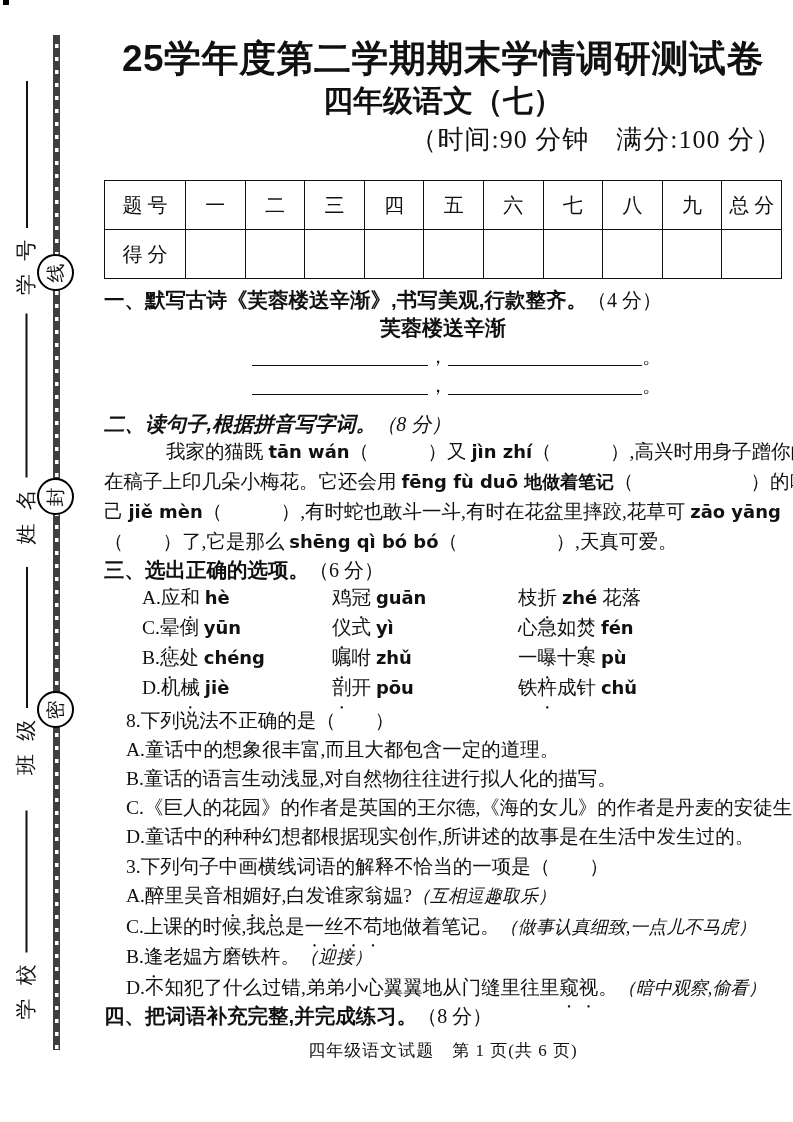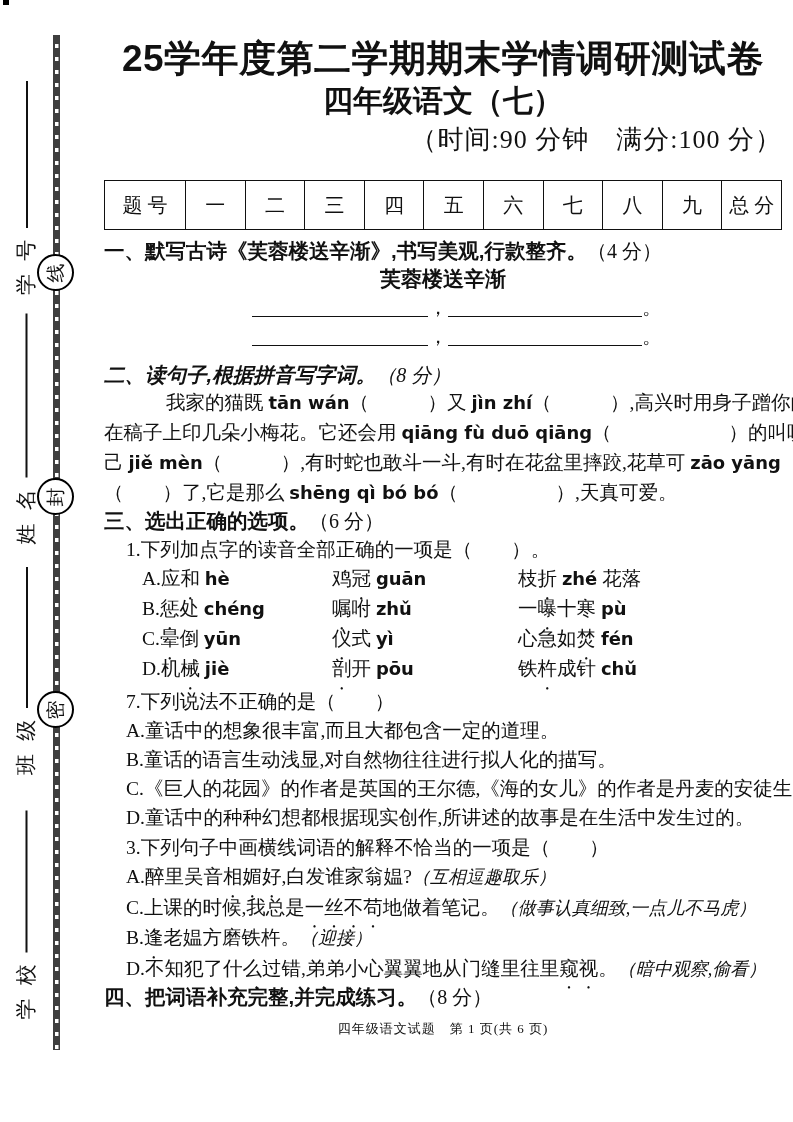--- a/index.html
+++ b/index.html
@@ -58,21 +58,21 @@
   .pline.indent{text-indent:62px;}
   .stem{margin-left:22px;line-height:28px;margin-top:2px;white-space:nowrap;}
   .opt-grid{margin-left:38px;}
   .opt-row{display:flex;line-height:30px;white-space:nowrap;}
   .opt-row .c1{width:190px;} .opt-row .c2{width:186px;} .opt-row .c3{flex:1;}
   .opt-list{margin-left:22px;}
   .opt-line{line-height:29px;white-space:nowrap;}
   .hint{font-size:18px;font-style:italic;}
   .items-row{margin-left:25px;margin-top:6px;display:flex;line-height:28px;white-space:nowrap;}
   .items-row .i1{width:215px;} .items-row .i2{width:237px;} .items-row .i3{flex:1;}
-  .footer{margin-top:10px;text-align:center;font-size:13px;letter-spacing:1px;}
+  .footer{margin-top:10px;text-align:center;font-size:17px;letter-spacing:1px;}
   
   .edot{position:relative;display:inline-block;}
   .edot::after{content:"•";position:absolute;left:50%;transform:translateX(-50%);bottom:-10px;font-size:10px;line-height:1;}
   .eul{border-bottom:1.6px solid #111;padding-bottom:1px;}
   .lat{font-family:"DejaVu Sans","Liberation Sans",sans-serif;font-size:0.92em;font-weight:bold;}
 </style>
 </head>
 <body>
 
 <div class="corner-mark"></div>
@@ -120,20 +120,33 @@
         <td>二</td>
         <td>三</td>
         <td>四</td>
         <td>五</td>
         <td>六</td>
         <td>七</td>
         <td>八</td>
         <td>九</td>
         <td>总 分</td>
       </tr>
+      <tr>
+        <td class="wide">得 分</td>
+        <td></td>
+        <td></td>
+        <td></td>
+        <td></td>
+        <td></td>
+        <td></td>
+        <td></td>
+        <td></td>
+        <td></td>
+        <td></td>
+      </tr>
     </tbody>
   </table>
 
   <div class="sec-head">
     <span class="h">一、默写古诗《芙蓉楼送辛渐》,书写美观,行款整齐。</span><span class="pts">（4 分）</span>
   </div>
   <div class="poem-title">芙蓉楼送辛渐</div>
   <div class="ans-row">
     <span class="ans-line al-1"></span>
       <span>，</span>
@@ -145,54 +158,53 @@
       <span>，</span>
       <span class="ans-line al-2"></span>
       <span>。</span>
   </div>
 
   <div class="sec-head" style="margin-top:12px;font-style:italic;">
     <span class="h">二、读句子,根据拼音写字词。</span><span class="pts">（8 分）</span>
   </div>
   <div class="para">
     <div class="pline indent">我家的猫既 <span class="lat">tān wán</span>（　　　）又 <span class="lat">jìn zhí</span>（　　　）,高兴时用身子蹭你的腿,有时</div>
-    <div class="pline">在稿子上印几朵小梅花。它还会用 <span class="lat">qiāng fù duō qiāng</span>（　　　　　　）的叫唤给自</div>
+    <div class="pline">在稿子上印几朵小梅花。它还会用 <span class="lat">fēng fù duō 地做着笔记</span>（　　　　　　）的叫唤给自</div>
     <div class="pline">己 <span class="lat">jiě mèn</span>（　　　）,有时蛇也敢斗一斗,有时在花盆里摔跤,花草可 <span class="lat">zāo yāng</span></div>
     <div class="pline">（　　）了,它是那么 <span class="lat">shēng qì bó bó</span>（　　　　　）,天真可爱。</div>
   </div>
 
   <div class="sec-head" style="margin-top:0;">
     <span class="h">三、选出正确的选项。</span><span class="pts">（6 分）</span>
   </div>
 
-  <div class="stem">1.下列加点字的读音全部正确的一项是（　　）。</div>
   <div class="opt-grid">
     <div class="opt-row">
       <span class="c1">A.应<span class="edot">和</span> <span class="lat">hè</span></span>
       <span class="c2">鸡<span class="edot">冠</span> <span class="lat">guān</span></span>
       <span class="c3">枝<span class="edot">折</span> <span class="lat">zhé</span> 花落</span>
     </div>
     <div class="opt-row">
+      <span class="c1">C.<span class="edot">晕</span>倒 <span class="lat">yūn</span></span>
+      <span class="c2"><span class="edot">仪</span>式 <span class="lat">yì</span></span>
+      <span class="c3">心急如<span class="edot">焚</span> <span class="lat">fén</span></span>
+    </div>
+    <div class="opt-row">
       <span class="c1">B.<span class="edot">惩</span>处 <span class="lat">chéng</span></span>
       <span class="c2"><span class="edot">嘱</span>咐 <span class="lat">zhǔ</span></span>
       <span class="c3">一<span class="edot">曝</span>十寒 <span class="lat">pù</span></span>
     </div>
     <div class="opt-row">
-      <span class="c1">C.<span class="edot">晕</span>倒 <span class="lat">yūn</span></span>
-      <span class="c2"><span class="edot">仪</span>式 <span class="lat">yì</span></span>
-      <span class="c3">心急如<span class="edot">焚</span> <span class="lat">fén</span></span>
-    </div>
-    <div class="opt-row">
       <span class="c1">D.机<span class="edot">械</span> <span class="lat">jiè</span></span>
       <span class="c2"><span class="edot">剖</span>开 <span class="lat">pōu</span></span>
       <span class="c3">铁<span class="edot">杵</span>成针 <span class="lat">chǔ</span></span>
     </div>
   </div>
 
-  <div class="stem" style="margin-top:4px;">7.下列说法不正确的是（　　）</div>
+  <div class="stem" style="margin-top:4px;">8.下列说法不正确的是（　　）</div>
   <div class="opt-list">
     <div class="opt-line">A.童话中的想象很丰富,而且大都包含一定的道理。</div>
     <div class="opt-line">B.童话的语言生动浅显,对自然物往往进行拟人化的描写。</div>
     <div class="opt-line">C.《巨人的花园》的作者是英国的王尔德,《海的女儿》的作者是丹麦的安徒生。</div>
     <div class="opt-line">D.童话中的种种幻想都根据现实创作,所讲述的故事是在生活中发生过的。</div>
   </div>
 
   <div class="stem" style="margin-top:2px;">3.下列句子中画横线词语的解释不恰当的一项是（　　）</div>
   <div class="opt-list">
     <div class="opt-line" style="line-height:29.5px;"><span>A.醉里吴音<span class="edot">相</span><span class="edot">媚</span><span class="edot">好</span>,白发谁家翁媪?</span><span class="hint">（互相逗趣取乐）</span></div>

